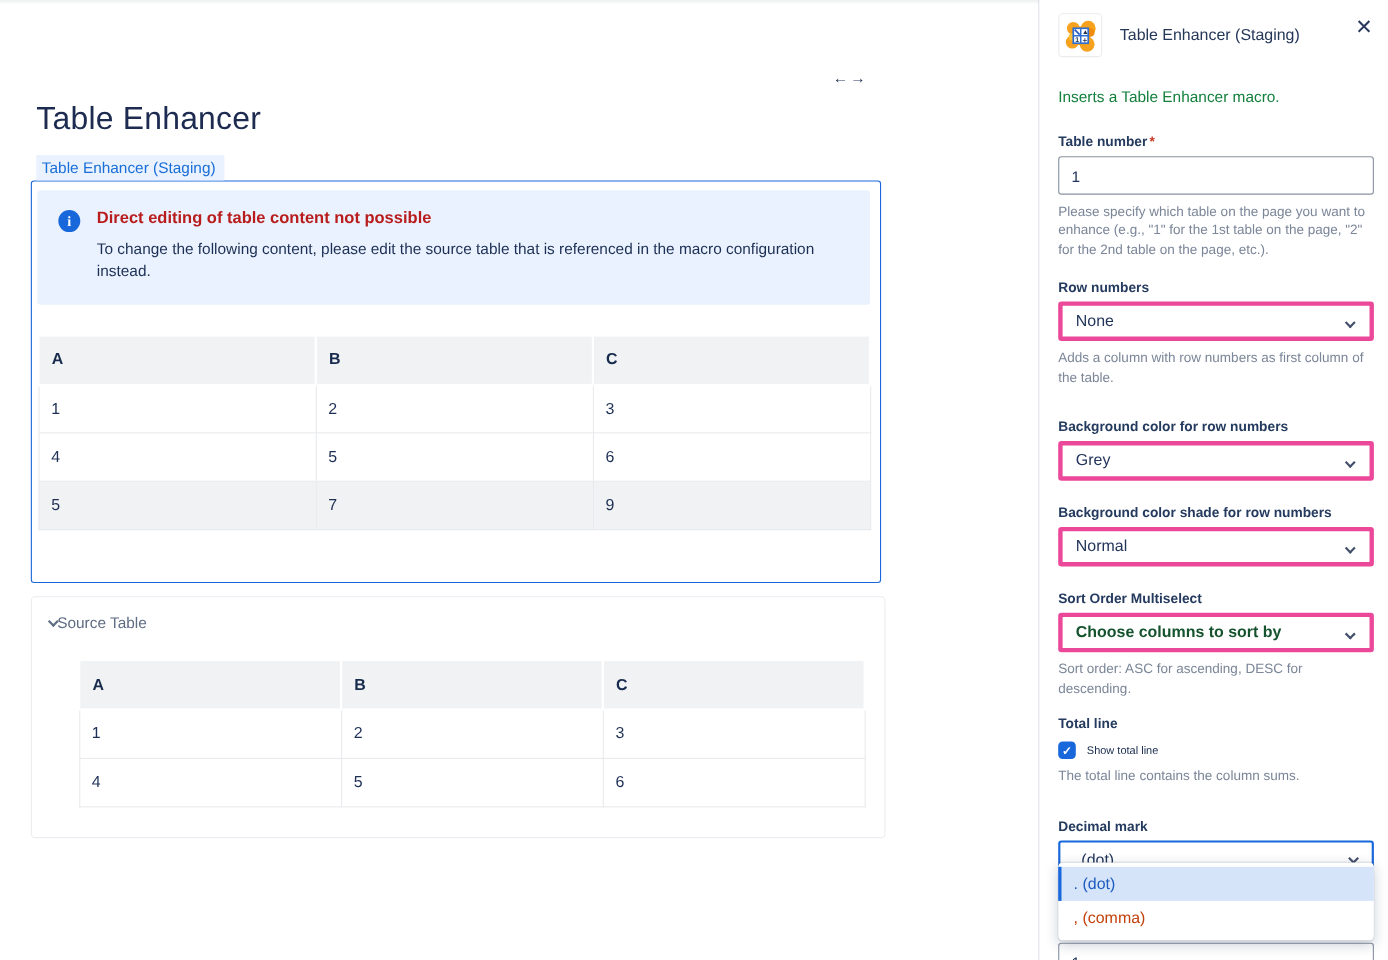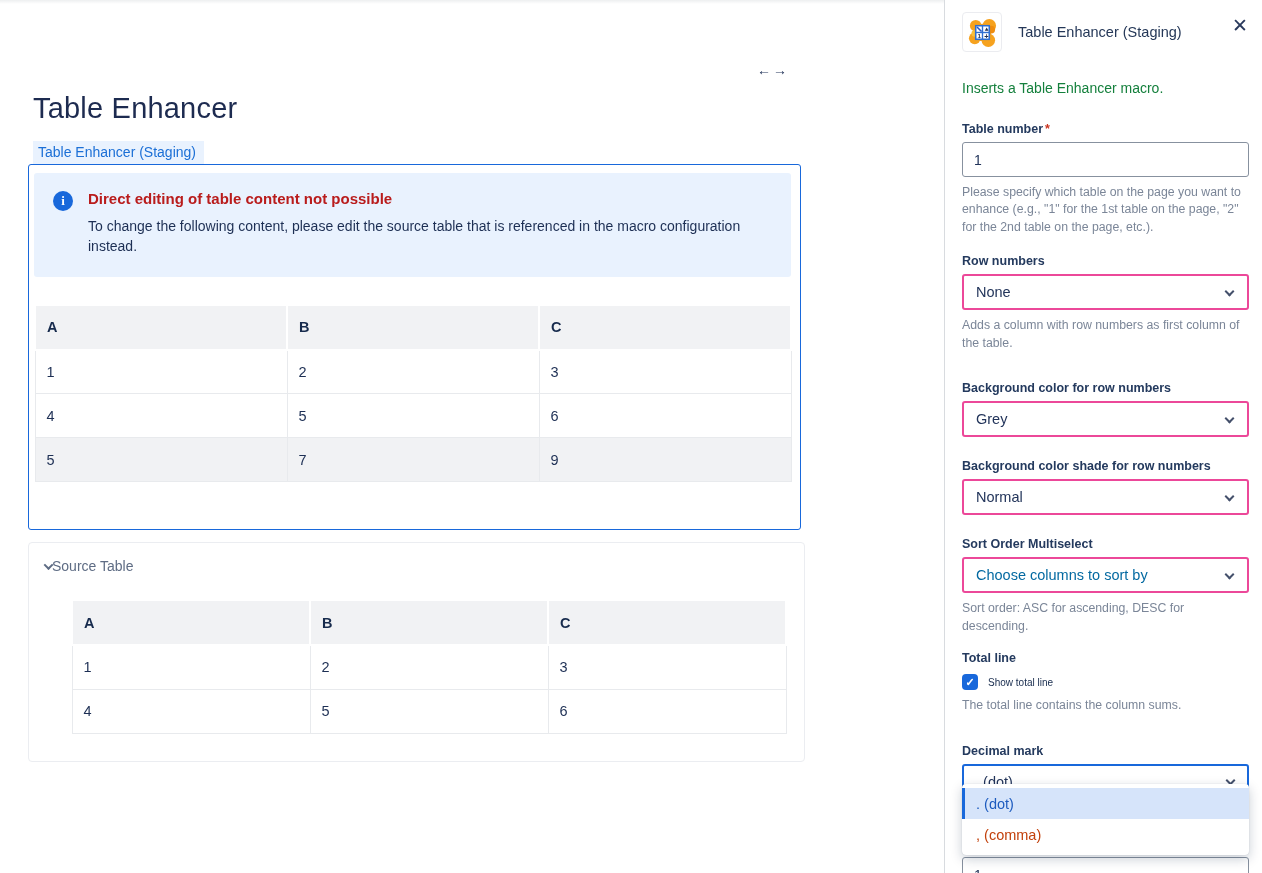--- a/index.html
+++ b/index.html
@@ -52,28 +52,28 @@
   .p-title { margin-left:16px; font-size:14.5px; color:#253858; }
   .p-close { margin-left:auto; align-self:flex-start; margin-top:4px; margin-right:1px;
              font-size:19px; color:#29395c; cursor:pointer; line-height:1; }
   .p-desc { margin-top:28px; font-size:14px; color:#15803d; }
 
   .f-label { font-size:12.5px; font-weight:700; color:#243a5e; }
   .req { color:#ca3521; margin-left:2px; }
   .f-input { display:block; margin-top:6px; width:100%; height:35px; border:1px solid #87919f;
              border-radius:3px; font-size:14px; color:#22345a; padding:0 11px;
              font-family:"Liberation Sans", sans-serif; background:#fff; outline:none; }
-  .f-select { position:relative; margin-top:6px; height:36px; border:2px solid #ec4899; border-radius:3px;
+  .f-select { position:relative; margin-top:6px; height:36px; border:4px solid #ec4899; border-radius:3px;
               display:flex; align-items:center; padding:0 30px 0 12px; font-size:14.5px; color:#22345a;
               background:#fff; cursor:pointer; }
   .f-select.focused { border:2px solid #1868db; padding:0 29px 0 11px; }
   .chev { position:absolute; right:14px; top:12px; width:7px; height:7px;
           border-right:2px solid #44506b; border-bottom:2px solid #44506b; transform:rotate(45deg); }
   .f-select.focused .chev { right:13px; top:11px; }
-  .placeholder { color:#0369a1; }
+  .placeholder { color:#14532d;font-weight:bold; }
   .f-help { margin-top:7px; font-size:12.3px; color:#7b8698; line-height:1.42; }
 
   .mt-18 { margin-top:18px; } .mt-20 { margin-top:29px; } .mt-22 { margin-top:22px; }
   .mt-16 { margin-top:16px; } .mt-26 { margin-top:26px; }
 
   .cb-row { display:flex; align-items:center; gap:10px; margin-top:9px; cursor:pointer; }
   .cb { width:16px; height:16px; background:#1868db; border-radius:4px; color:#fff;
         display:flex; align-items:center; justify-content:center; font-size:11px; font-weight:700; }
   .cb-label { font-size:10px; color:#172b4d; }
 

